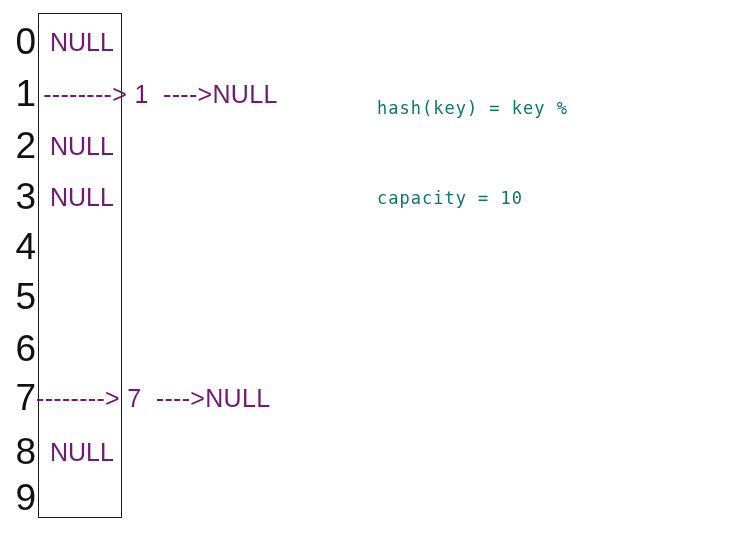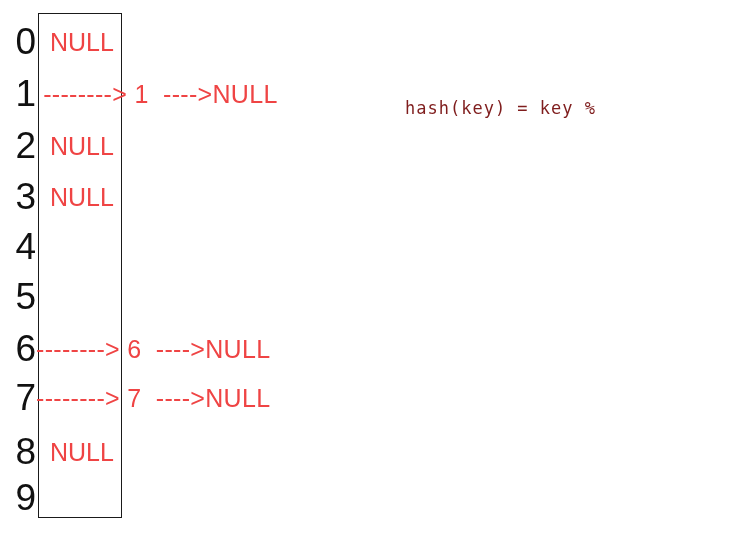--- a/index.html
+++ b/index.html
@@ -35,21 +35,21 @@
   .idx {
     display: inline-block;
     width: 36px;
     text-align: right;
     font-size: 37px;
     line-height: 40px;
     color: #111111;
   }
   .cell {
     font-size: 25px;
-    color: #ef4444;
+    color: #701a75;
     white-space: pre;
   }
   .cell.null {
     margin-left: 14px;
   }
   .cell.chain {
     letter-spacing: 0.3px;
   }
   .annotation {
     position: absolute;
@@ -87,32 +87,33 @@
 
   <div class="row" style="top:227px">
     <span class="idx">4</span>
   </div>
 
   <div class="row" style="top:277px">
     <span class="idx">5</span>
   </div>
 
   <div class="row" style="top:329px">
-    <span class="idx">6</span><span class="cell chain">--------&gt; 6  ----&gt;NULL</span>
+    <span class="idx">6</span>
   </div>
 
   <div class="row" style="top:378px">
     <span class="idx">7</span><span class="cell chain">--------&gt; 7  ----&gt;NULL</span>
   </div>
 
   <div class="row" style="top:432px">
     <span class="idx">8</span><span class="cell null">NULL</span>
   </div>
 
   <div class="row" style="top:478px">
     <span class="idx">9</span>
   </div>
 
-  <div class="annotation" style="color: #7f1d1d; margin-left: 28px;">
+  <div class="annotation" style="color: #0f766e;">
     <div>hash(key) = key %</div>
+    <div>capacity = 10</div>
   </div>
 
 </div>
 
 </body></html>

